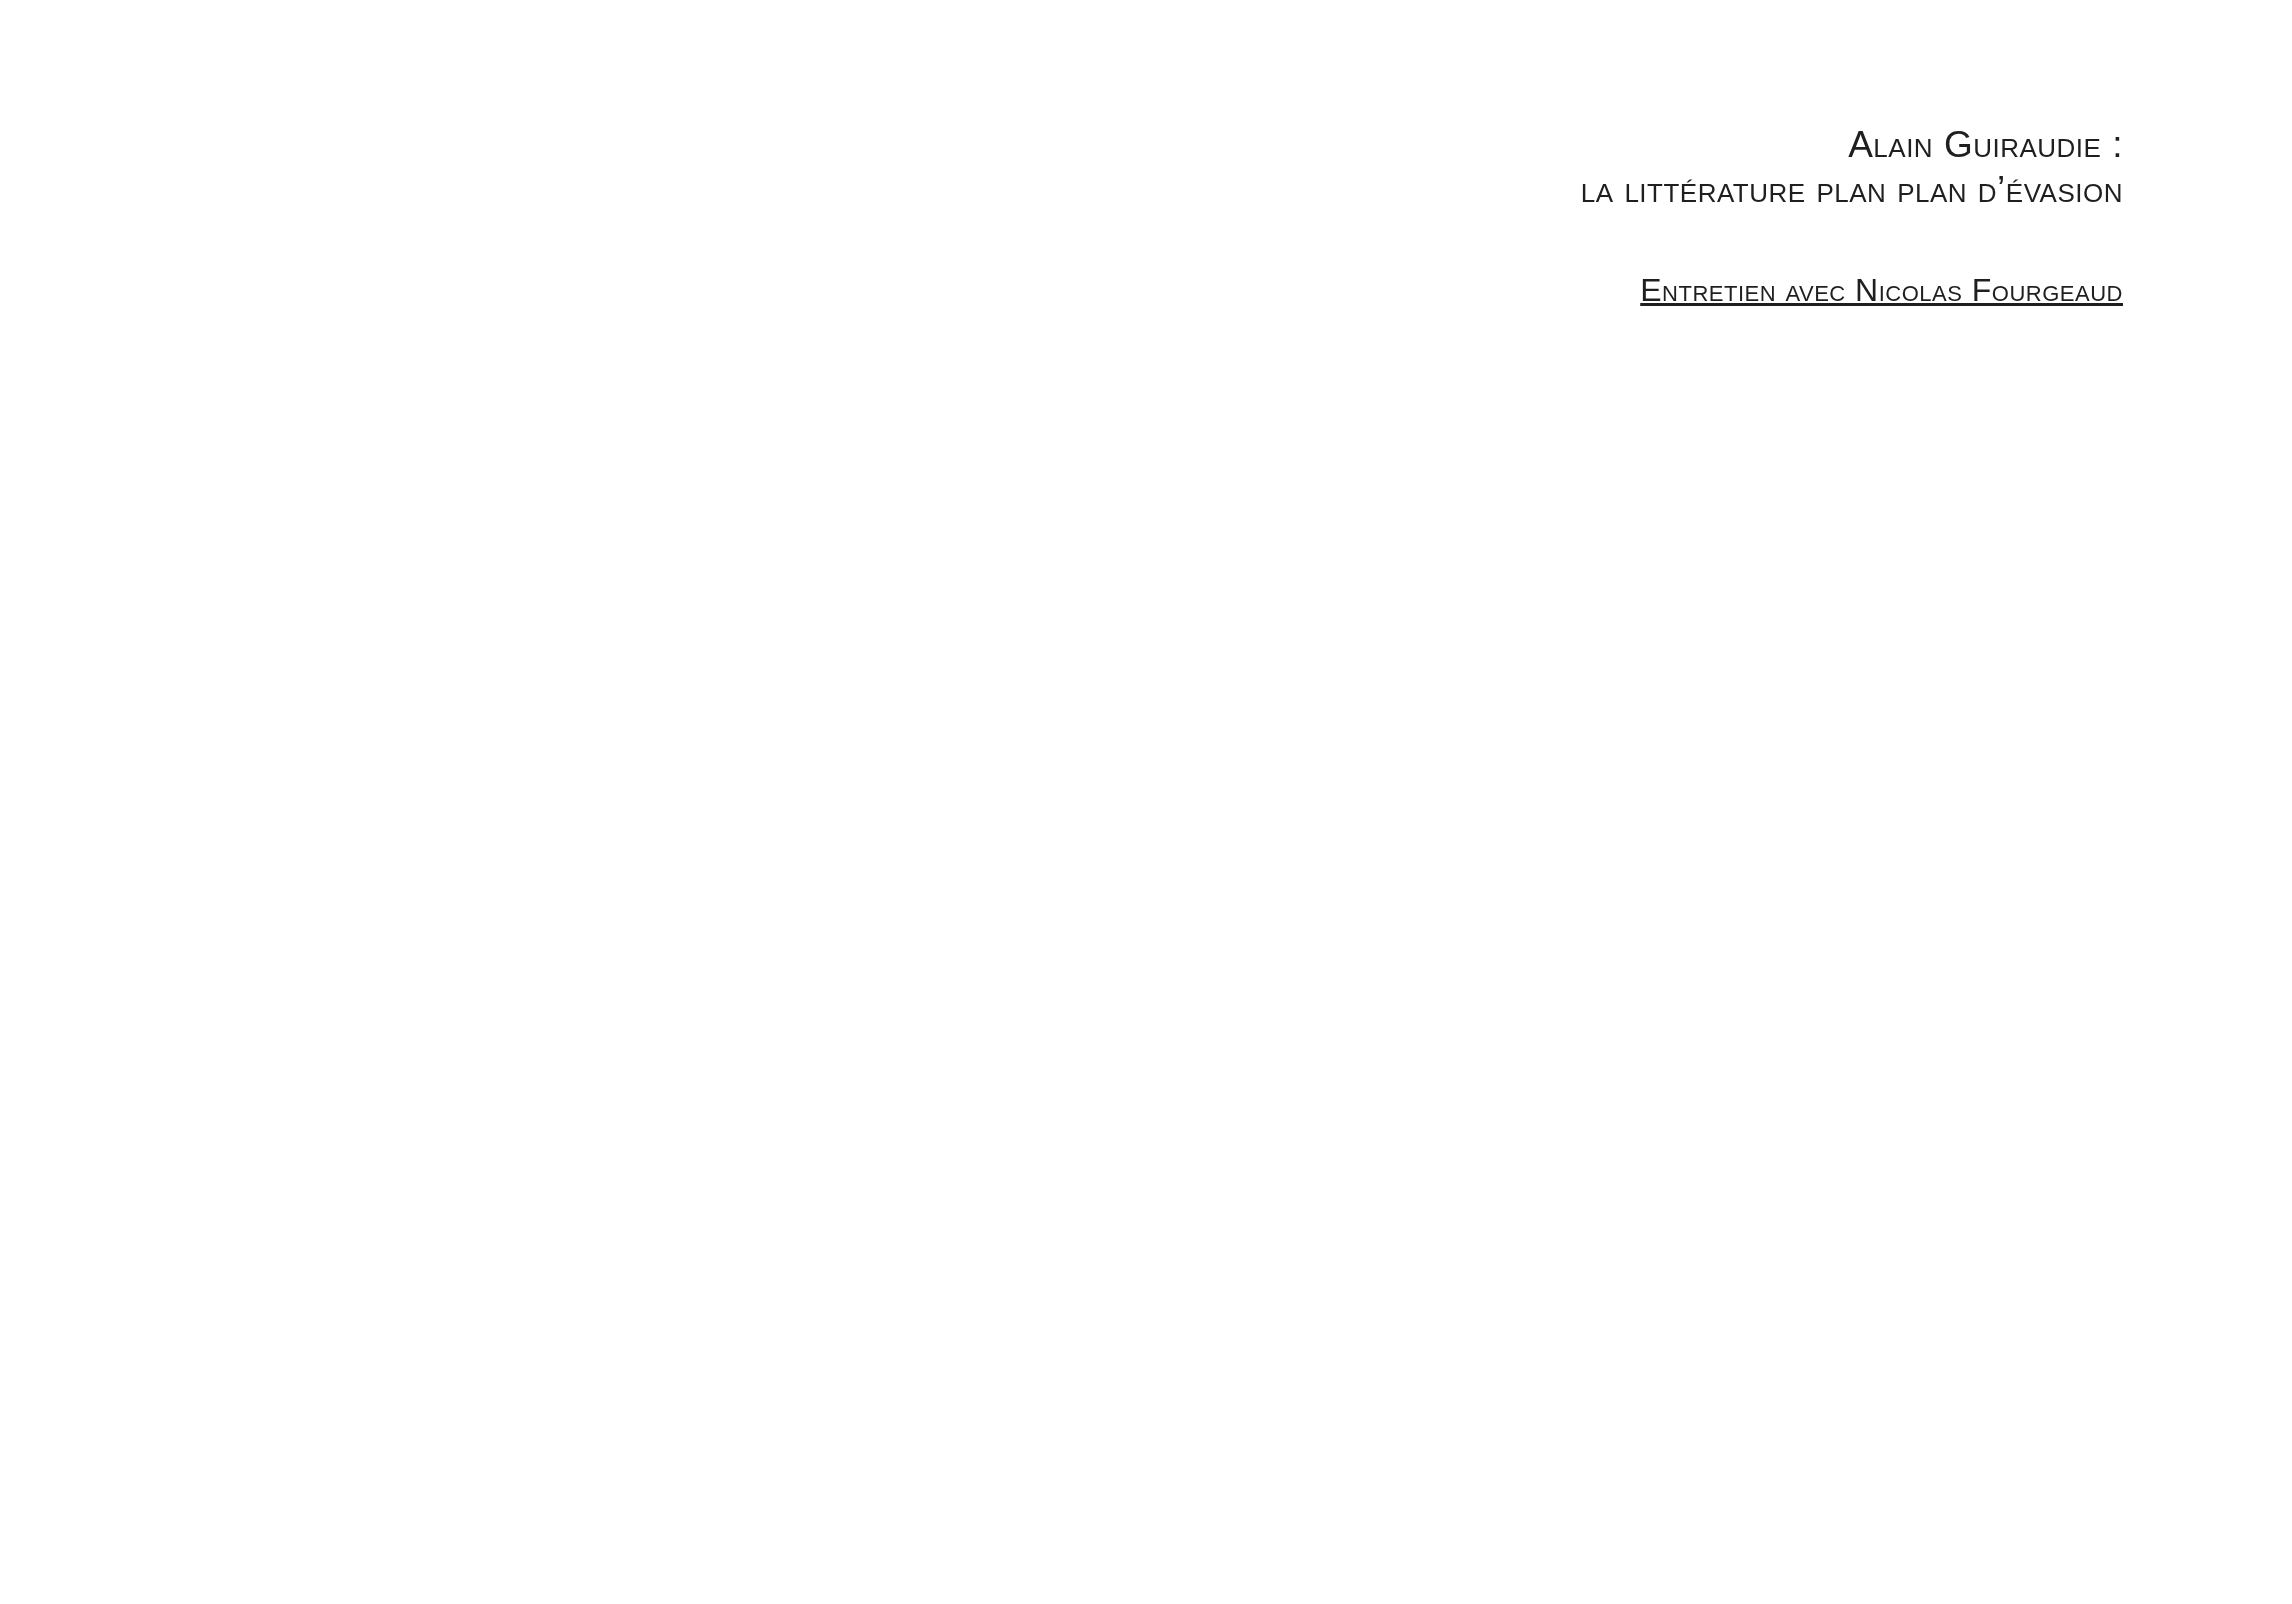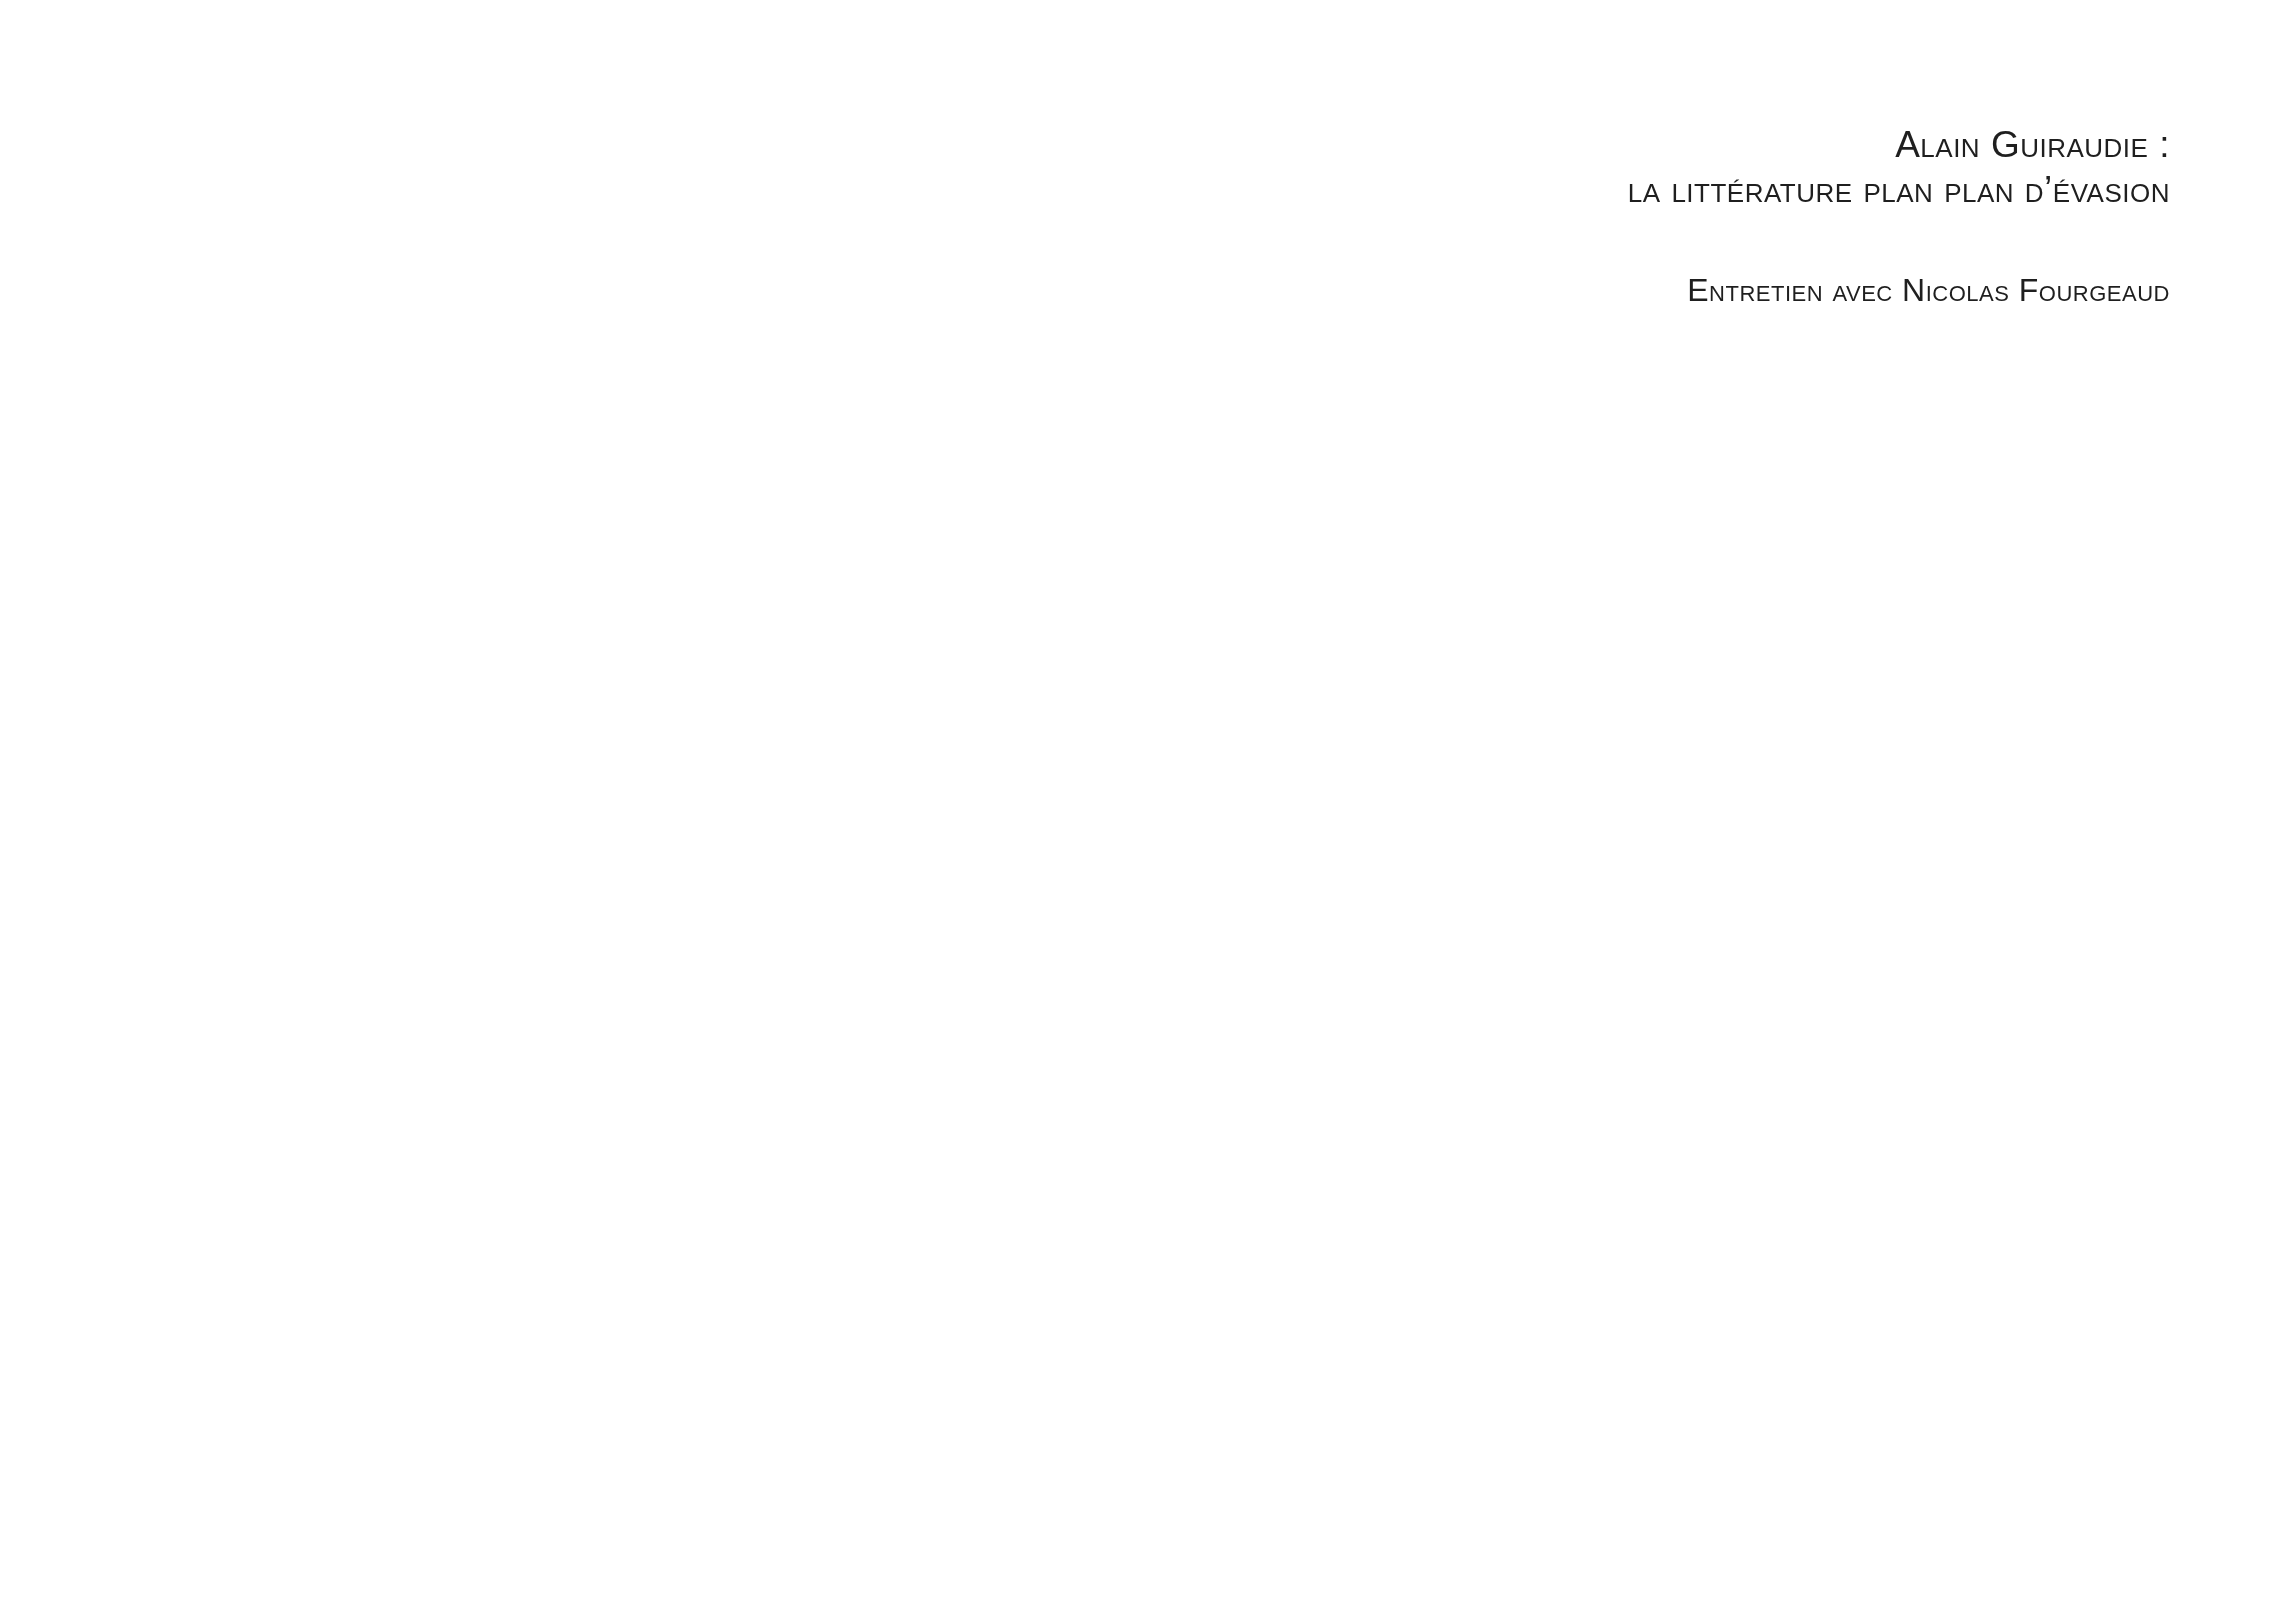--- a/index.html
+++ b/index.html
@@ -4,40 +4,41 @@
 <title>Alain Guiraudie : la littérature comme plan d'évasion</title>
 <style>
   html,body{margin:0;padding:0;}
   body{
     width:2292px;height:1604px;
     background:#ffffff;
     font-family:"Liberation Sans",sans-serif;
     color:#232323;
     overflow:hidden;
   }
-  .spread{position:relative;width:2068px;height:1604px;background:#ffffff;margin-left:47px;}
+  .spread{position:relative;width:2068px;height:1604px;background:#ffffff;}
   .left-page{position:absolute;left:0;top:0;width:1146px;height:1604px;background:#ffffff;}
   .right-page{position:absolute;left:1146px;top:0;width:1146px;height:1604px;background:#ffffff;}
 
   .title-block{
     position:absolute;top:122px;right:169px;
     text-align:right;
     font-variant:small-caps;
     font-size:37px;line-height:45px;
     letter-spacing:0.5px;
     color:#1f1f1f;
     white-space:nowrap;
   }
   .subtitle{
     position:absolute;top:273px;right:169px;
     font-variant:small-caps;
     font-size:32px;line-height:35px;
     letter-spacing:0.5px;
     color:#1f1f1f;
     white-space:nowrap;
+    text-decoration:underline;
   }
 </style>
 </head>
 <body>
 
 <div class="spread">
   <div class="left-page"></div>
 
   <div class="right-page">
 

